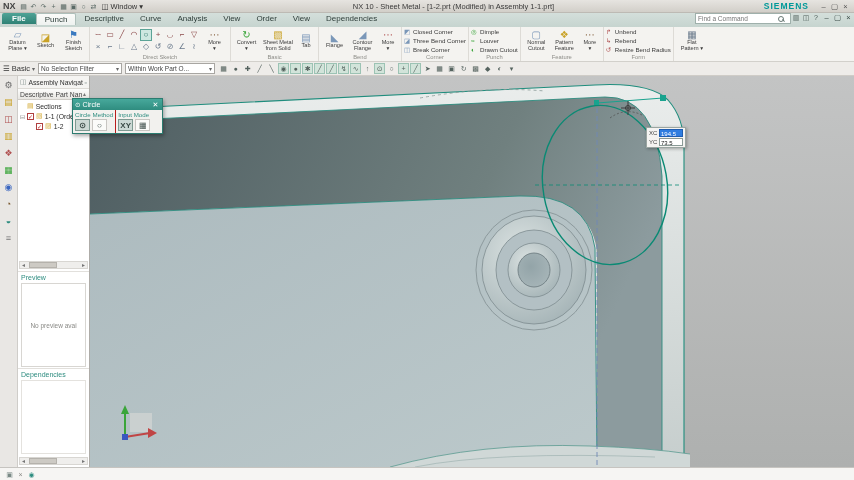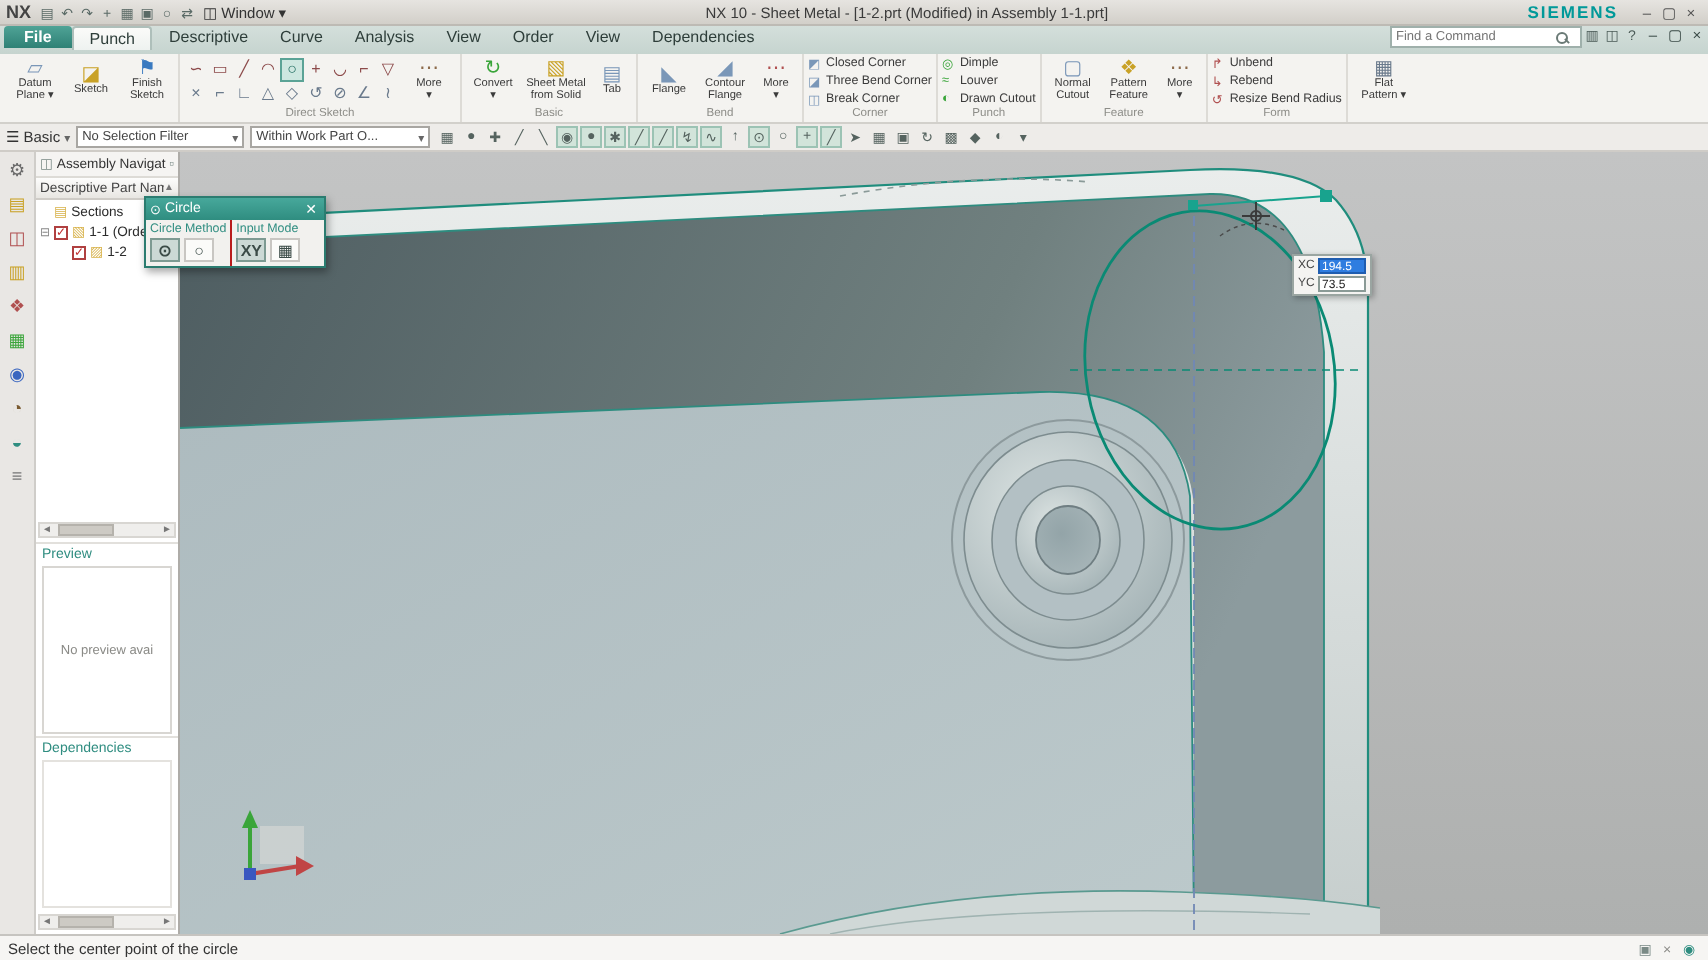--- a/index.html
+++ b/index.html
@@ -554,17 +554,16 @@
         <span class="cval sel">194.5</span>
       </div>
       <div class="crow">
         <span class="clab">YC</span>
         <span class="cval">73.5</span>
       </div>
     </div>
   </div>
 
   <div class="statusbar">
-    <span class="sb-msg">Select the center point of the circle</span>
     <span class="sbicons"><span class="li" style="color: rgb(122, 138, 134);">▣</span><span class="li" style="color: rgb(138, 138, 134);">×</span><span class="li" style="color: rgb(47, 141, 128);">◉</span></span>
   </div>
 
 </div>
 
 </body></html>

